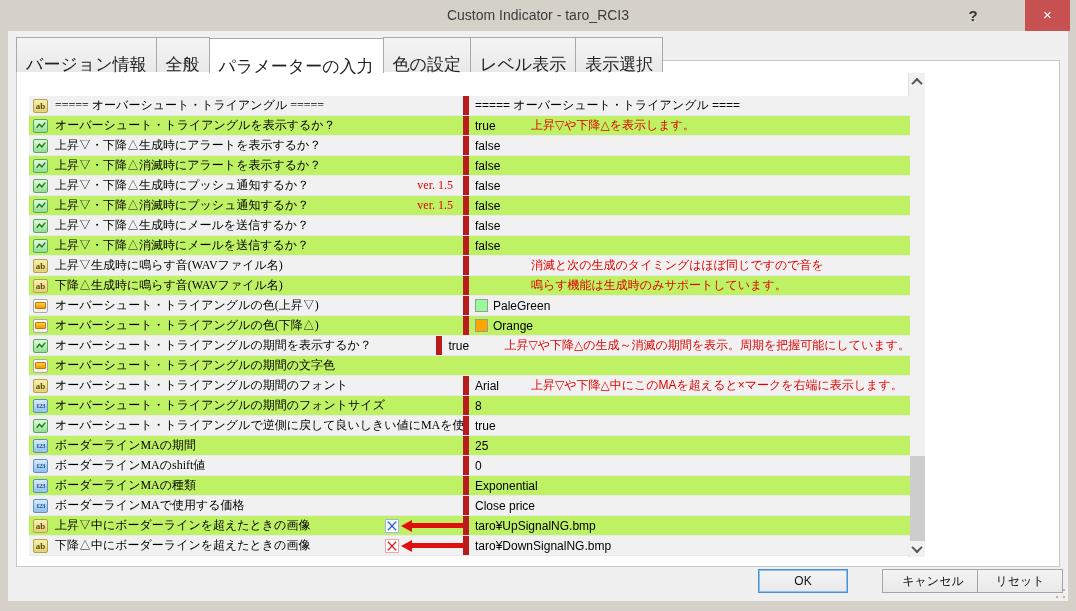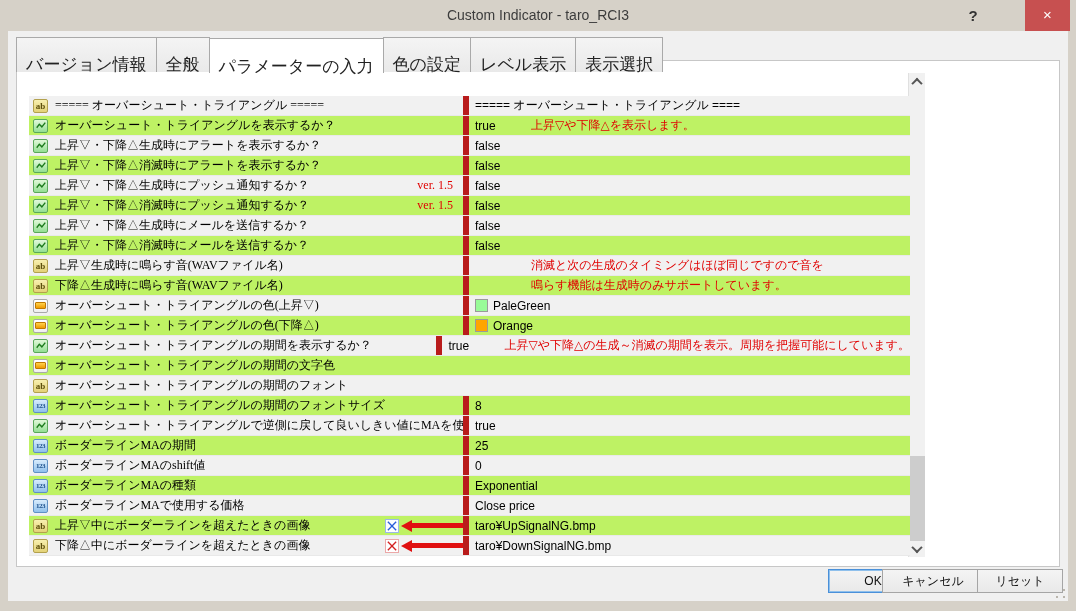--- a/index.html
+++ b/index.html
@@ -78,21 +78,21 @@
   .chev{width:6px;height:6px;border-top:2px solid #555;border-left:2px solid #555;}
   .chev.up{transform:rotate(45deg) translate(1px,1px);}
   .chev.down{transform:rotate(225deg) translate(1px,1px);}
   .scroll-thumb{position:absolute;left:0;top:383px;width:16px;height:85px;background:#cdcdcd;}
   
   .btn{position:absolute;box-sizing:border-box;background:linear-gradient(#f4f4f4,#e9e9e9);
     border:1px solid #a5a5a5;font-size:12px;color:#111;display:flex;align-items:center;
     justify-content:center;border-radius:0;}
   .btn.load{left:934px;top:498px;width:120px;height:24px;}
   .btn.save{left:934px;top:537px;width:120px;height:24px;}
-  .btn.ok{left:828px;top:569px;width:90px;height:24px;border:1px solid #4a90d9;
+  .btn.ok{left:758px;top:569px;width:90px;height:24px;border:1px solid #4a90d9;
     box-shadow:inset 0 0 0 1px #8fc0ec;}
   .btn.cancel{left:882px;top:569px;width:102px;height:24px;}
   .btn.reset{left:977px;top:569px;width:86px;height:24px;text-align:center;}
   
   .grip{position:absolute;right:11px;bottom:13px;width:9px;height:9px;
     background:
       radial-gradient(circle at 8px 1px,#b9b5ac 1.2px,transparent 1.4px),
       radial-gradient(circle at 8px 8px,#b9b5ac 1.2px,transparent 1.4px),
       radial-gradient(circle at 1px 8px,#b9b5ac 1.2px,transparent 1.4px);}
 </style>
@@ -341,20 +341,25 @@
 
     </div>
   </div>
       <div class="row alt">
     <div class="cell name-cell">
       <span class="icon ab">ab</span>
       <span class="pname">オーバーシュート・トライアングルの期間のフォント</span>
       <span class="spacer"></span>
 
     </div>
+    <div class="cell value-cell">
+
+      <span class="pvalue">Arial</span>
+      <span class="value-note">上昇▽や下降△中にこのMAを超えると×マークを右端に表示します。</span>
+    </div>
   </div>
       <div class="row">
     <div class="cell name-cell">
       <span class="icon num">123</span>
       <span class="pname">オーバーシュート・トライアングルの期間のフォントサイズ</span>
       <span class="spacer"></span>
 
     </div>
     <div class="cell value-cell">
 

